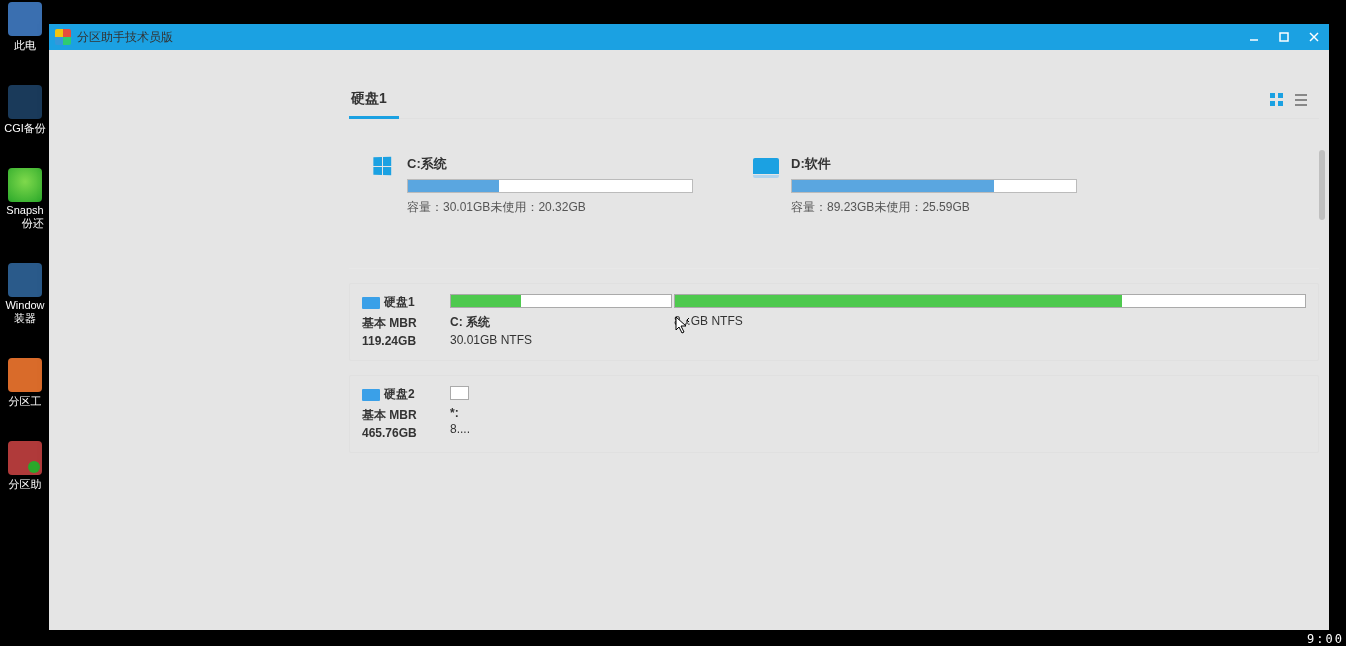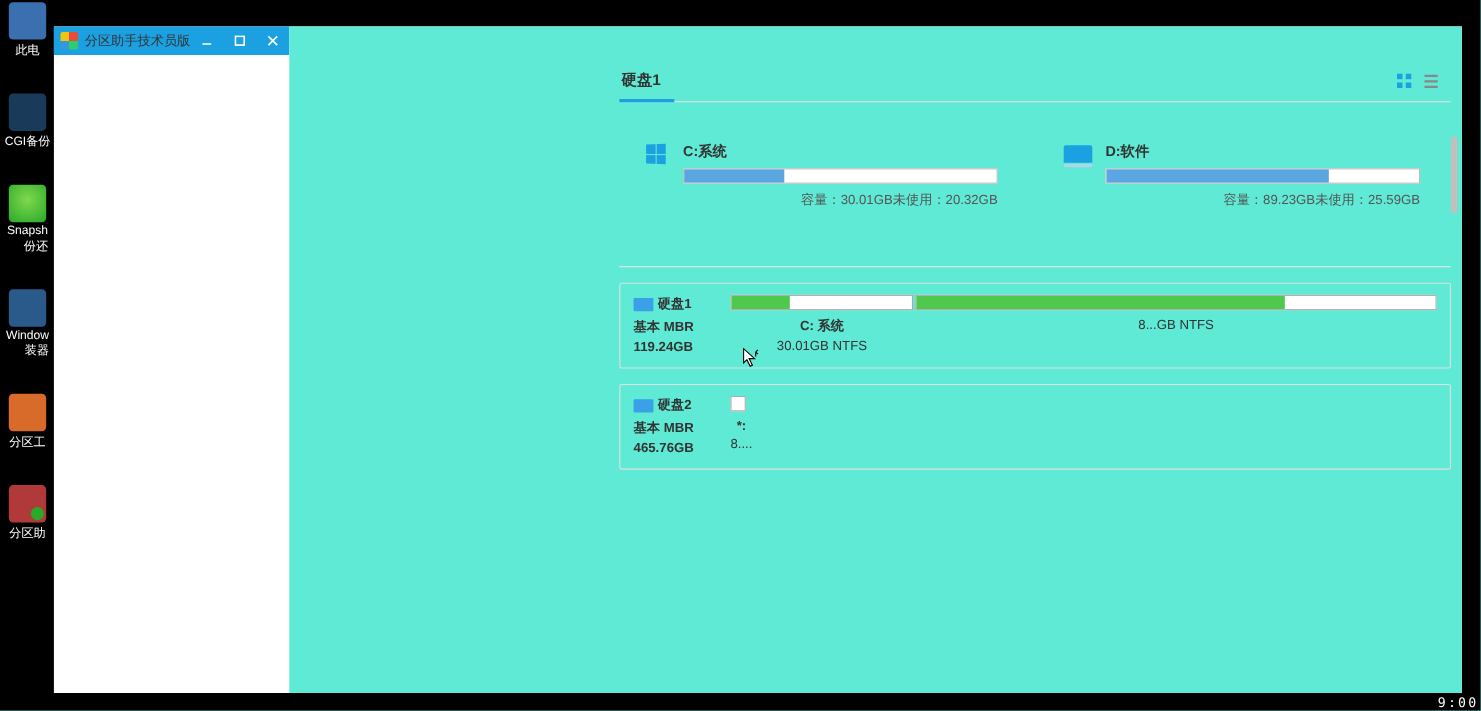--- a/index.html
+++ b/index.html
@@ -11,64 +11,64 @@
 .desktop-item .di-ico { width: 34px; height: 34px; border-radius: 4px; display: flex; align-items: center; justify-content: center; margin-bottom: 2px; }
 .di-pc { background: #3a6fb0; }
 .di-cgi { background: #1a3a5a; }
 .di-snap { background: radial-gradient(circle at 50% 40%, #7fd94c, #2aa82a); border-radius: 50%; }
 .di-win { background: #2a5a8a; }
 .di-disk { background: #d96b2a; }
 .di-green { background: #b03a3a; position: relative; }
 .di-green::after { content: ""; position: absolute; right: 2px; bottom: 2px; width: 12px; height: 12px; background: #2aa82a; border-radius: 50%; }
 
 
-.window { position: absolute; left: 49px; top: 24px; right: 17px; bottom: 16px; background: #fff; box-shadow: 0 0 8px rgba(0,0,0,0.5); display: flex; flex-direction: row; }
+.window { position: absolute; left: 49px; top: 24px; right: 17px; bottom: 16px; background: #fff; box-shadow: 0 0 8px rgba(0,0,0,0.5); display: flex; flex-direction: column; }
 .titlebar { height: 26px; background: #1ba1e2; display: flex; align-items: center; padding-left: 6px; color: #333; font-size: 12px; }
 .titlebar .logo { width: 16px; height: 16px; margin-right: 6px; background: conic-gradient(#e74c3c 0 90deg,#2ecc71 90deg 180deg,#3498db 180deg 270deg,#f1c40f 270deg 360deg); border-radius: 2px; }
 .titlebar .spacer { flex: 1; }
 .titlebar .winbtn { width: 30px; height: 26px; display: flex; align-items: center; justify-content: center; cursor: pointer; color: #fff; }
 .titlebar .winbtn svg { width: 10px; height: 10px; stroke: #fff; stroke-width: 1.5; fill: none; }
 
-.content { flex: 1; background: #5eead4; padding: 40px 10px 10px 300px; position: relative; overflow: hidden; }
+.content { flex: 1; background: #e5e5e5; padding: 40px 10px 10px 300px; position: relative; overflow: hidden; }
 
 
 .hdr { display: flex; align-items: flex-end; border-bottom: 1px solid #e0e0e0; padding-bottom: 10px; margin-bottom: 36px; padding-right: 10px; }
 .hdr-title { font-size: 14px; font-weight: bold; color: #333; border-bottom: 3px solid #1ba1e2; padding-bottom: 8px; margin-bottom: -11px; padding-left: 2px; padding-right: 12px; }
 .hdr-sp { flex: 1; }
 .hdr-ico { width: 16px; height: 16px; margin-left: 8px; cursor: pointer; }
 
 
 .cards { display: flex; gap: 60px; margin-bottom: 52px; padding-left: 20px; }
 .card { display: flex; gap: 12px; }
 .card-ico { width: 26px; height: 22px; display: flex; align-items: center; justify-content: center; }
 .win-logo { display: grid; grid-template-columns: 1fr 1fr; grid-template-rows: 1fr 1fr; gap: 1px; width: 18px; height: 18px; transform: perspective(40px) rotateY(-8deg); }
 .win-logo span { background: #1ba1e2; }
 .drv-ico { width: 26px; height: 16px; background: #1ba1e2; border-radius: 2px 2px 0 0; position: relative; }
 .drv-ico::after { content: ""; position: absolute; left: 0; right: 0; bottom: -4px; height: 3px; background: #b0d4ee; border-radius: 0 0 2px 2px; }
 .card-body { flex: 1; }
 .card-name { font-size: 13px; font-weight: bold; color: #333; margin-bottom: 6px; }
 .card-bar { width: 286px; height: 14px; border: 1px solid #bbb; background: #fff; position: relative; margin-bottom: 6px; }
 .card-bar-fill { position: absolute; left: 0; top: 0; bottom: 0; background: #5aa6e0; }
-.card-meta { display: flex; justify-content: flex-end; width: 286px; font-size: 12px; color: #555; }
+.card-meta { display: flex; justify-content: flex-start; width: 286px; font-size: 12px; color: #555; }
 
 
 .sep { height: 1px; background: #e8e8e8; margin: 0 0 14px 0; }
 
 
 .disk-row { border: 1px solid #e0e0e0; border-radius: 2px; padding: 10px 12px; margin-bottom: 14px; display: flex; gap: 14px; align-items: flex-start; }
 .disk-info { width: 74px; font-size: 12px; color: #333; }
 .disk-info .dname { font-weight: bold; margin-bottom: 4px; display: flex; align-items: center; gap: 4px; }
 .disk-info .dline { margin-bottom: 2px; font-weight: bold; }
 .mini-drv { width: 18px; height: 12px; background: #3aa0e8; border-radius: 1px; display: inline-block; }
 .disk-bars { flex: 1; }
 .bar-seg-row { display: flex; gap: 2px; height: 14px; margin-bottom: 6px; }
 .seg { border: 1px solid #aaa; position: relative; background: #fff; }
 .seg-fill { position: absolute; left: 0; top: 0; bottom: 0; background: #4ec94e; }
 .seg-labels { display: flex; gap: 2px; }
-.seg-lbl { font-size: 12px; color: #333; text-align: center; }
+.seg-lbl { font-size: 12px; color: #333; }
 .seg-lbl .pn { font-weight: bold; margin-bottom: 2px; }
 
 
 .scroll-hint { position: absolute; right: 4px; top: 100px; width: 6px; height: 70px; background: #c0c0c0; border-radius: 3px; }
 
 
 .tb-clock { position: absolute; right: 2px; bottom: 0; color: #fff; font-family: monospace; font-size: 12px; letter-spacing: 2px; }
 
 
 .cursor { position: absolute; left: 675px; top: 316px; width: 16px; height: 20px; pointer-events: none; }
@@ -86,21 +86,21 @@
     <div class="di-ico di-cgi"></div>
     <span>CGI备份</span>
   </div>
   <div class="desktop-item">
     <div class="di-ico di-snap"></div>
     <span style="white-space:pre-line;text-align:right">Snapsh
 份还</span>
   </div>
   <div class="desktop-item">
     <div class="di-ico di-win"></div>
-    <span style="white-space:pre-line;text-align:right">Window
+    <span style="white-space:pre-line;text-align:center">Window
 装器</span>
   </div>
   <div class="desktop-item">
     <div class="di-ico di-disk"></div>
     <span>分区工</span>
   </div>
   <div class="desktop-item">
     <div class="di-ico di-green"></div>
     <span>分区助</span>
   </div>

